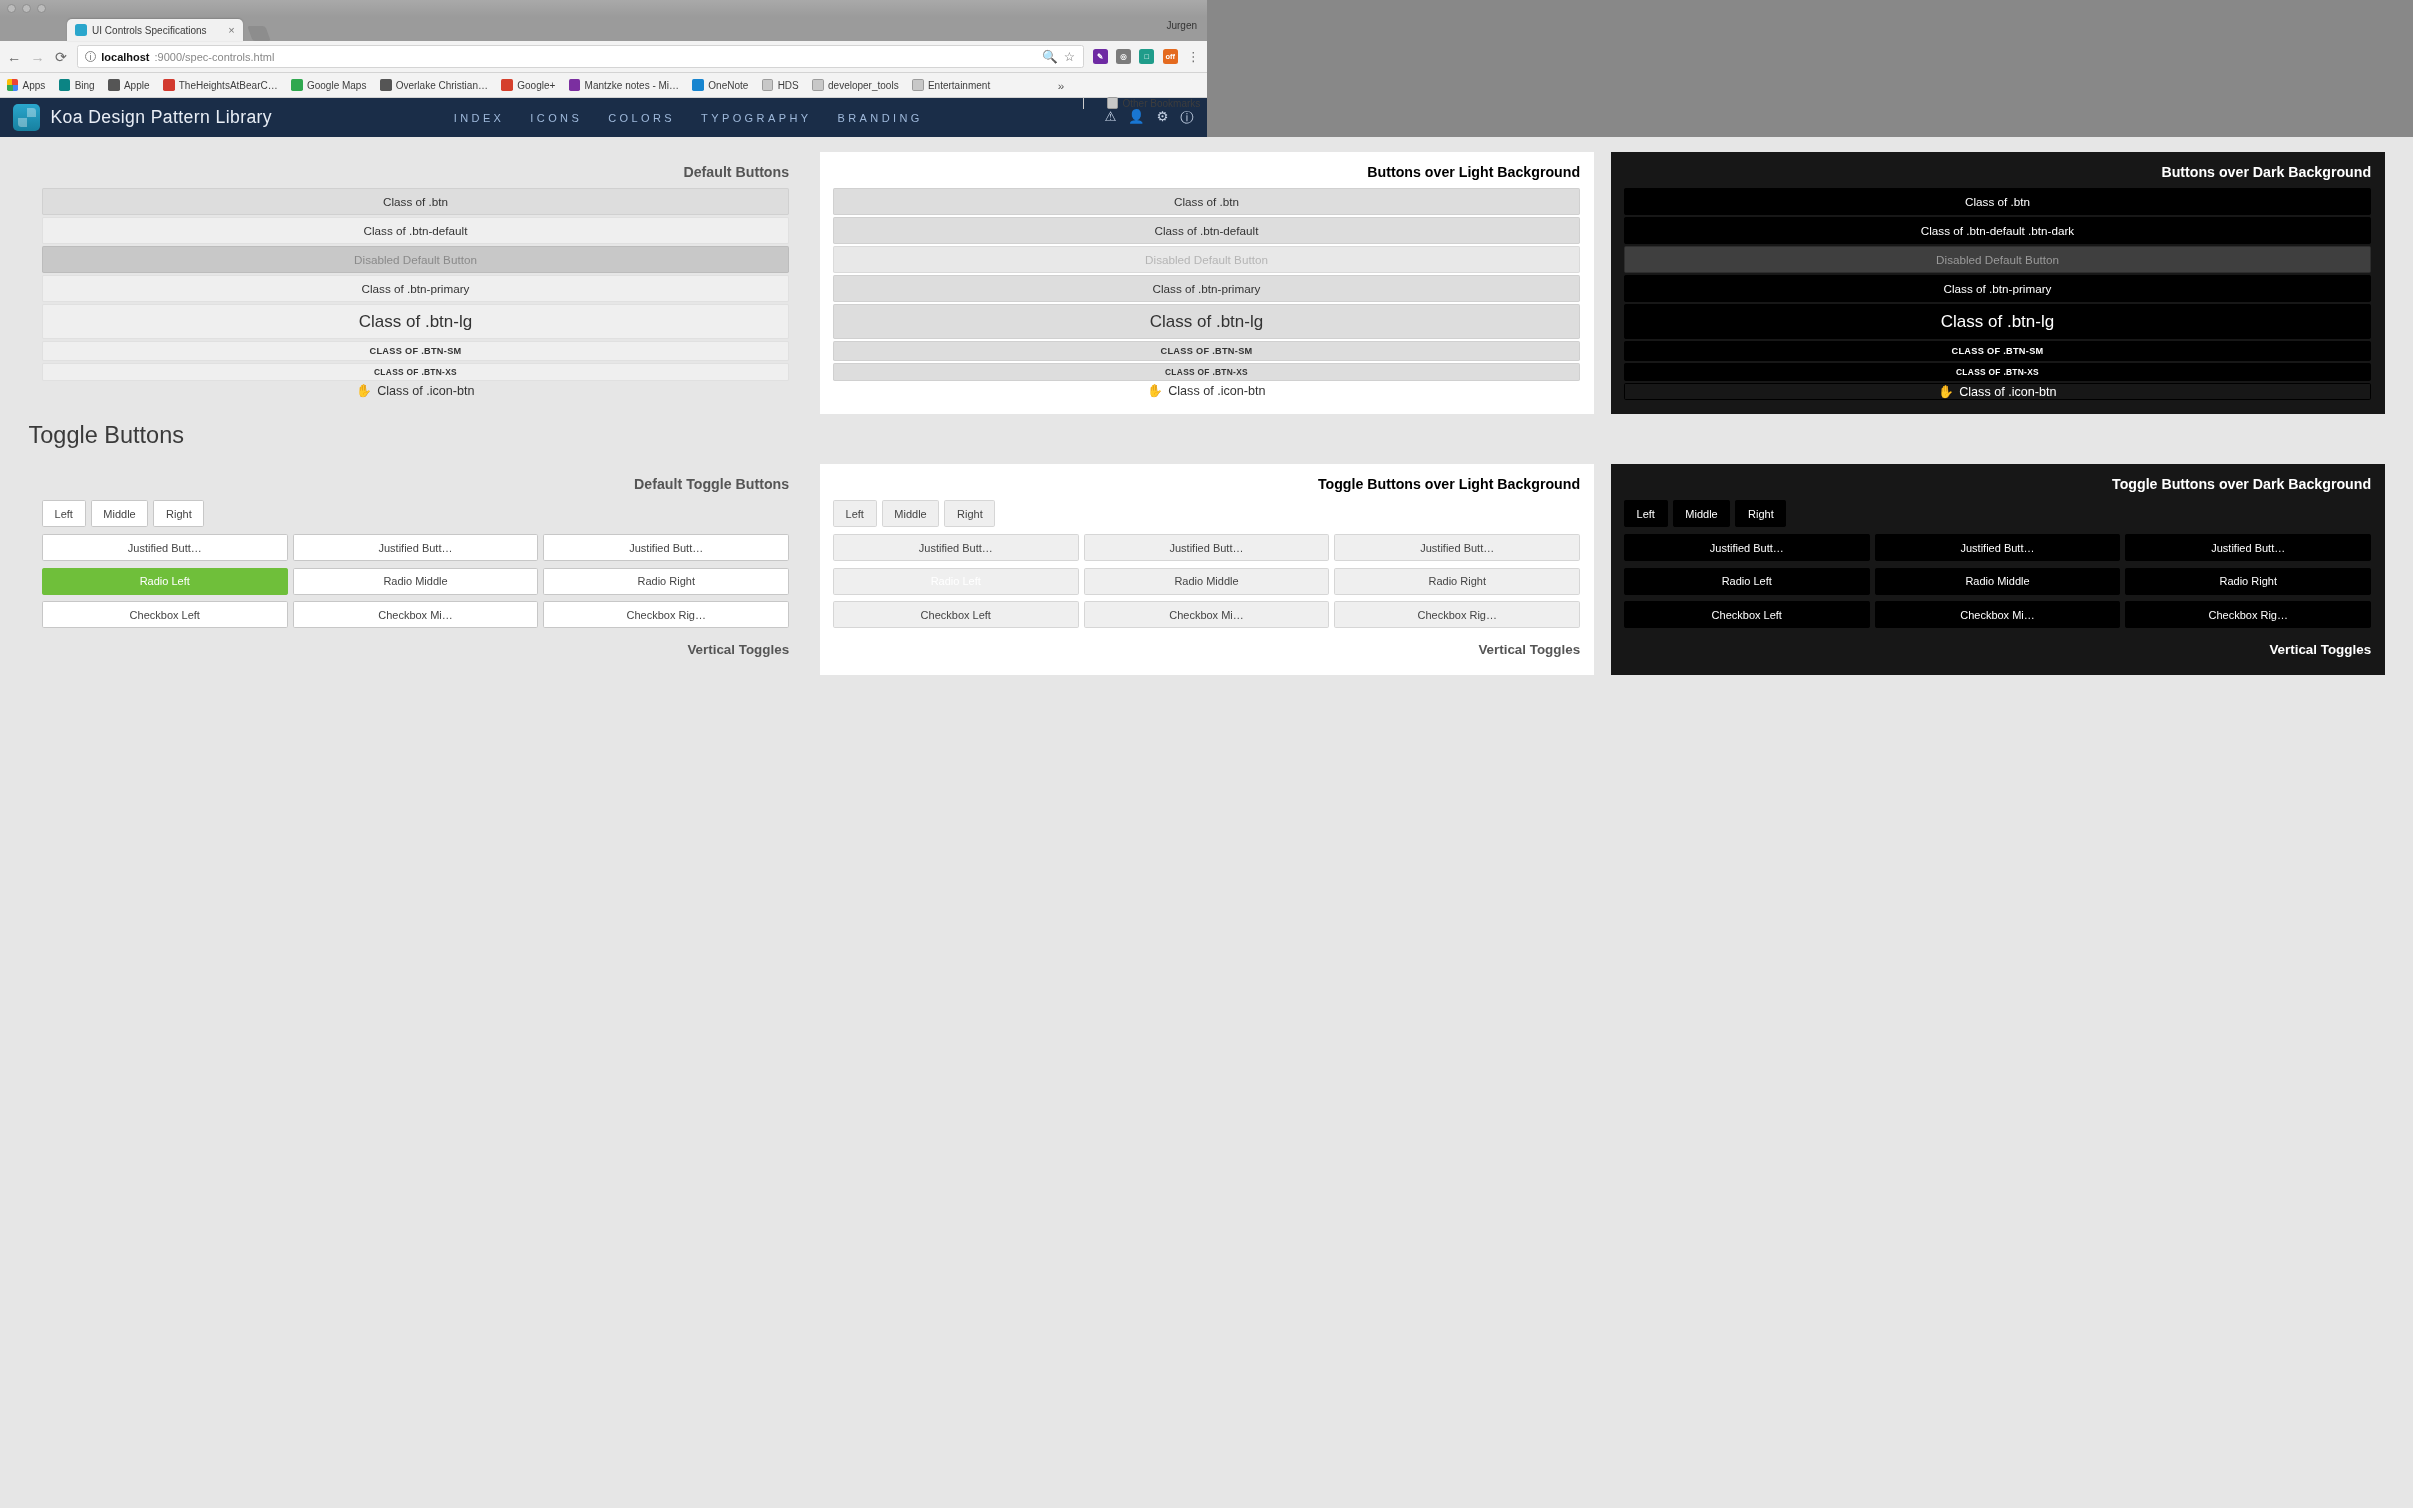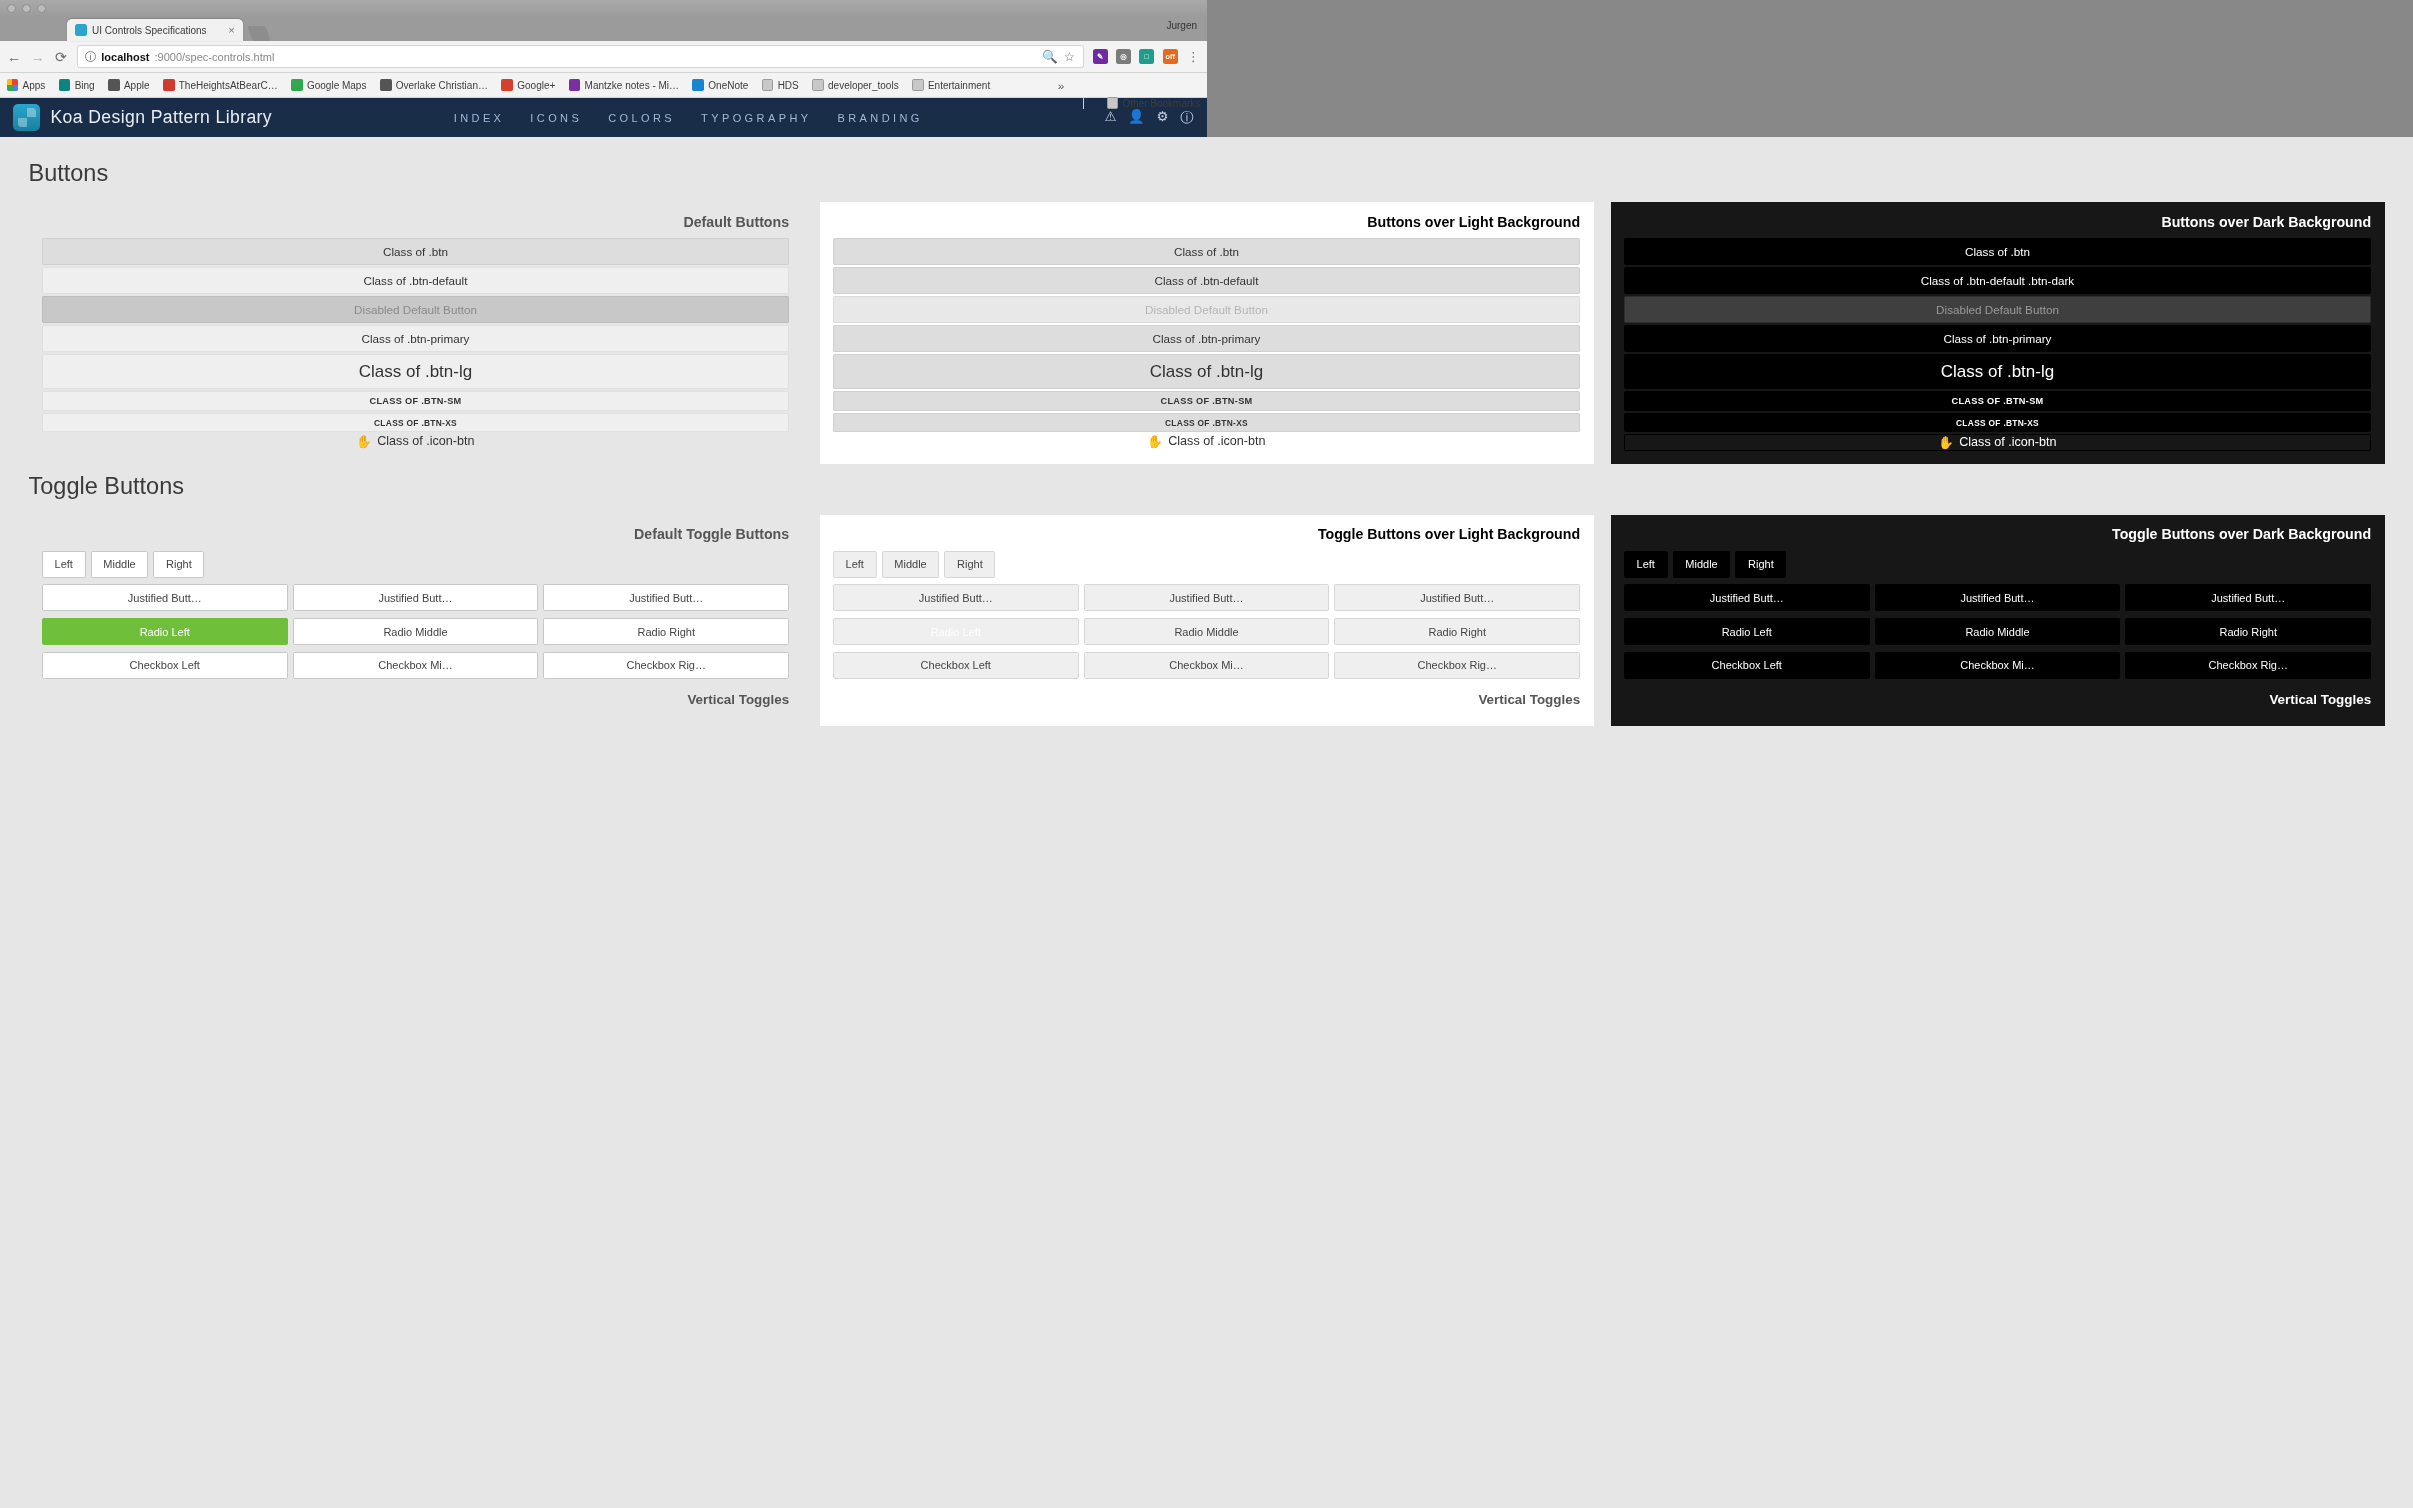--- a/index.html
+++ b/index.html
@@ -218,21 +218,20 @@
   <div class="navicons">
     <span>⚠</span>
     <span>👤</span>
     <span>⚙</span>
     <span>ⓘ</span>
   </div>
 </div>
 
 <div class="page">
 
-  <h1 class="section">Buttons</h1>
 
   <div class="cols">
 
     <div class="card default">
       <h3>Default Buttons</h3>
       <div class="bstack">
         <div class="btn">Class of .btn</div>
         <div class="btn bg2">Class of .btn-default</div>
         <div class="btn disabled">Disabled Default Button</div>
         <div class="btn bg2">Class of .btn-primary</div>

